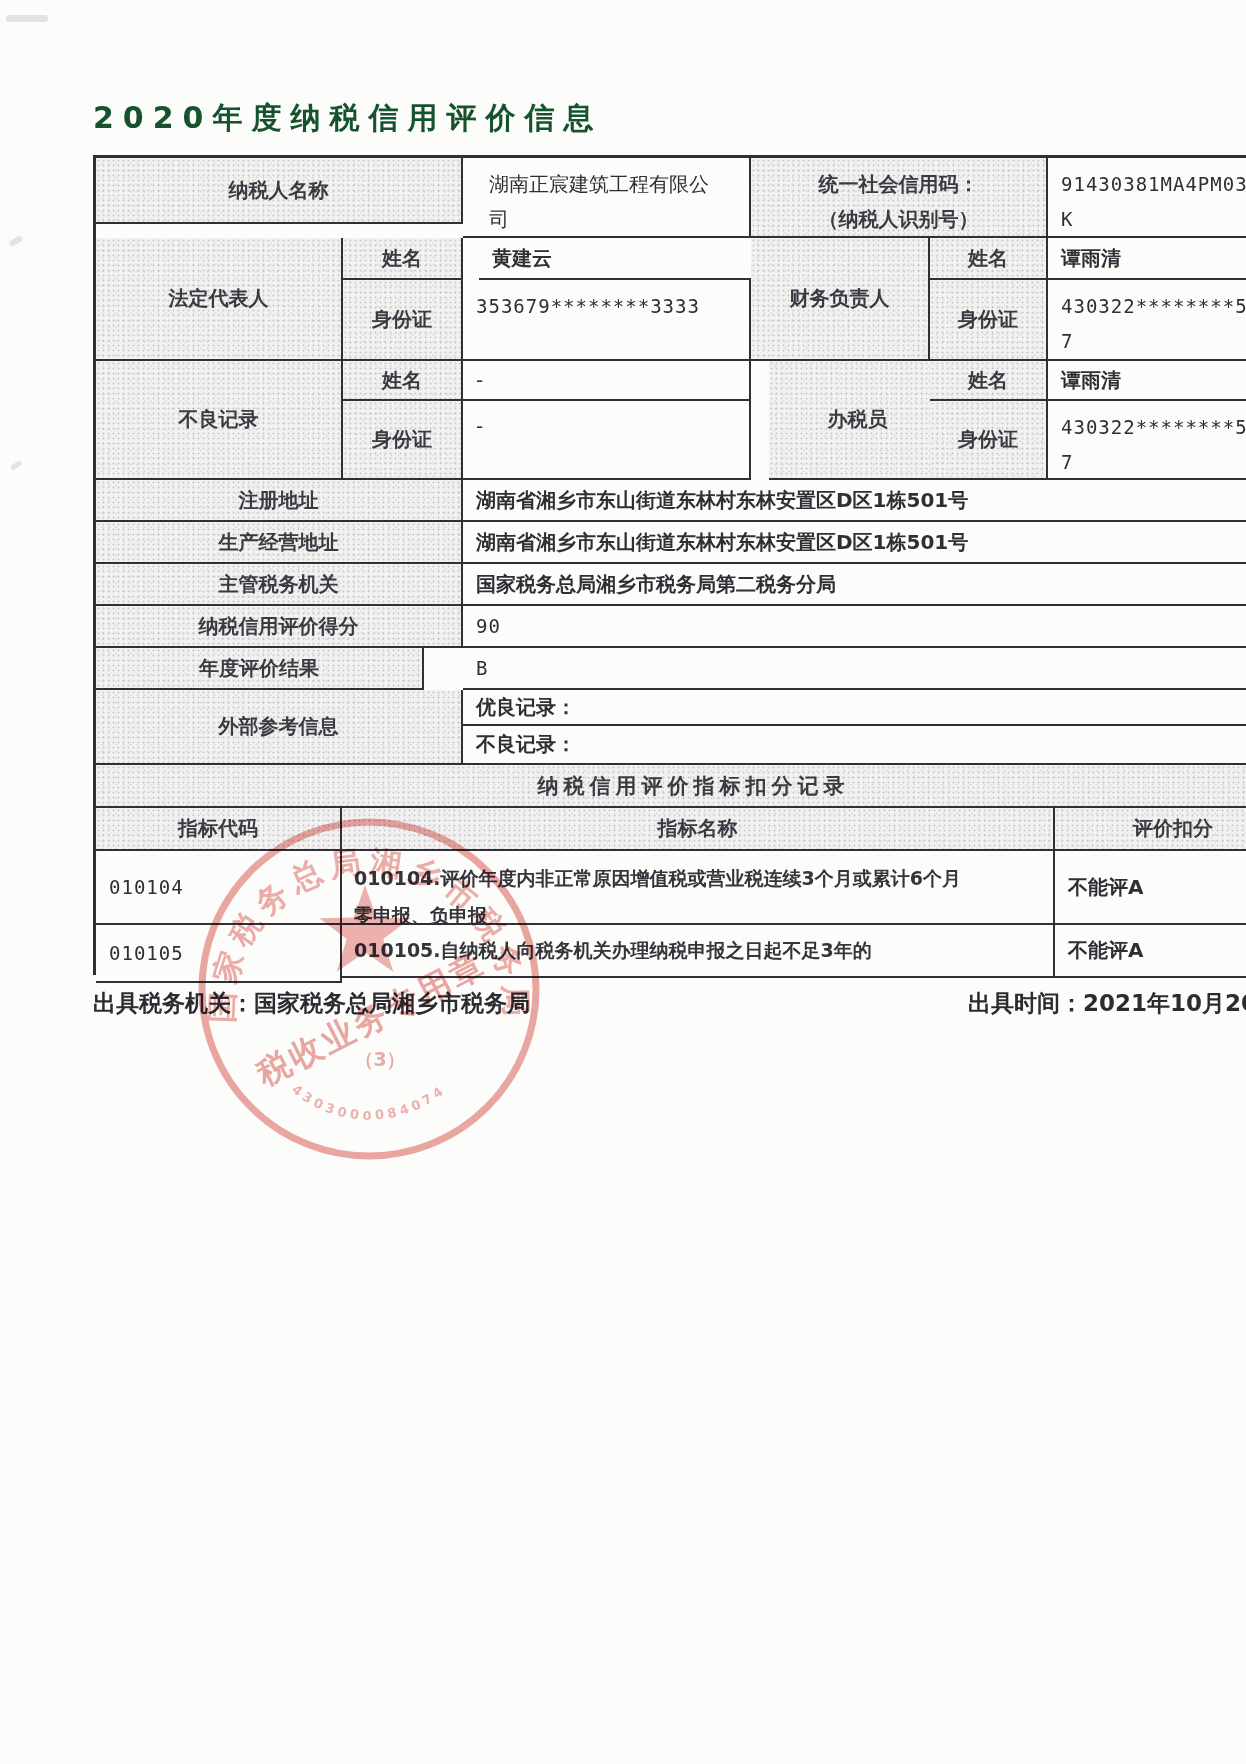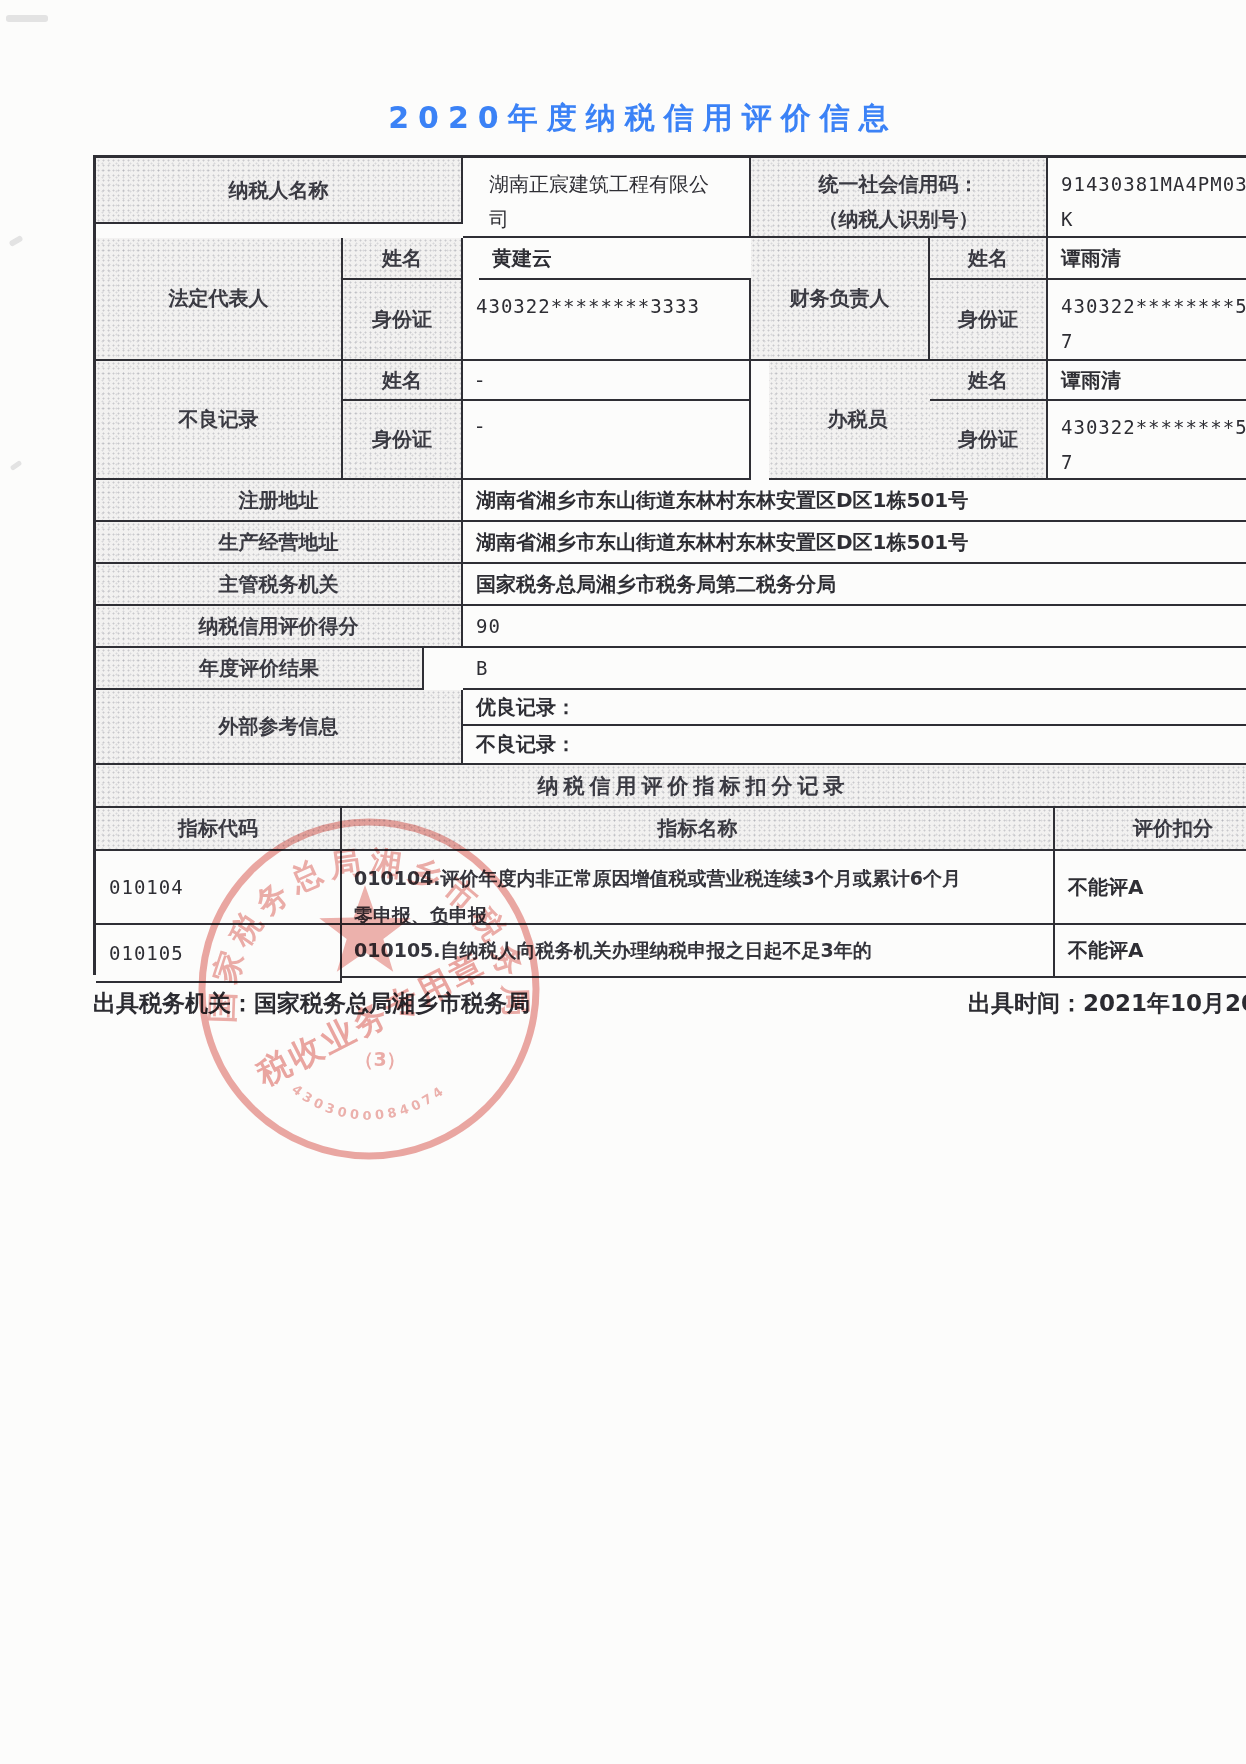--- a/index.html
+++ b/index.html
@@ -29,22 +29,22 @@
     background-position:0 0,3px 2px;
   }
   .lbl{justify-content:center;font-weight:bold;font-size:20px;color:#3a3a42;text-align:center;}
   .val{justify-content:flex-start;padding-left:13px;font-size:20px;}
   .mono{font-family:"DejaVu Sans Mono","Liberation Mono",monospace;font-size:19px;letter-spacing:1px;}
   .two-line{flex-direction:column;align-items:flex-start;justify-content:flex-start;padding-top:9px;line-height:35px;}
   .two-line.center-lines{align-items:center;}
   .hdr-center{justify-content:center;font-weight:bold;font-size:21px;letter-spacing:5px;color:#3a3a42;}
   
   #page-title{
-    left:93px;top:98px;width:1100px;text-align:center;
-    font-size:30px;font-weight:bold;letter-spacing:9px;color:#3b82f6;
+    left:93px;top:98px;width:1100px;
+    font-size:30px;font-weight:bold;letter-spacing:9px;color:#14532d;
   }
   .footer-text{font-size:23px;font-weight:bold;color:#2b2b31;white-space:nowrap;}
   
   .smudge{position:absolute;background:rgba(150,150,155,0.25);border-radius:3px;}
   
   #stamp{left:188px;top:808px;width:362px;height:362px;mix-blend-mode:multiply;opacity:0.78;}
 </style>
 </head>
 <body>
 
@@ -71,21 +71,21 @@
   </div>
 
   <div class="cell shaded lbl" style="left:0;top:80px;width:247px;height:123px;">法定代表人</div>
   <div class="cell shaded lbl" style="left:247px;top:80px;width:120px;height:42px;">姓名</div>
   <div class="cell val" style="left:367px;top:80px;width:288px;height:42px;font-weight:bold;margin-left:16px;">黄建云</div>
   <div class="cell shaded lbl" style="left:655px;top:80px;width:179px;height:123px;">财务负责人</div>
   <div class="cell shaded lbl" style="left:834px;top:80px;width:118px;height:42px;">姓名</div>
   <div class="cell val" style="left:952px;top:80px;width:245px;height:42px;font-weight:bold;">谭雨清</div>
 
   <div class="cell shaded lbl" style="left:247px;top:122px;width:120px;height:81px;">身份证</div>
-  <div class="cell val mono" style="left:367px;top:122px;width:288px;height:81px;align-items:flex-start;padding-top:15px;">430322********3333</div>
+  <div class="cell val mono" style="left:367px;top:122px;width:288px;height:81px;align-items:flex-start;padding-top:15px;">353679********3333</div>
   <div class="cell shaded lbl" style="left:834px;top:122px;width:118px;height:81px;">身份证</div>
   <div class="cell val two-line mono" style="left:952px;top:122px;width:245px;height:81px;">
     <span>430322********50</span>
     <span>7</span>
   </div>
 
   <div class="cell shaded lbl" style="left:0;top:203px;width:247px;height:119px;">不良记录</div>
   <div class="cell shaded lbl" style="left:247px;top:203px;width:120px;height:40px;">姓名</div>
   <div class="cell val" style="left:367px;top:203px;width:288px;height:40px;">-</div>
   <div class="cell shaded lbl" style="left:673px;top:203px;width:179px;height:119px;">办税员</div>

